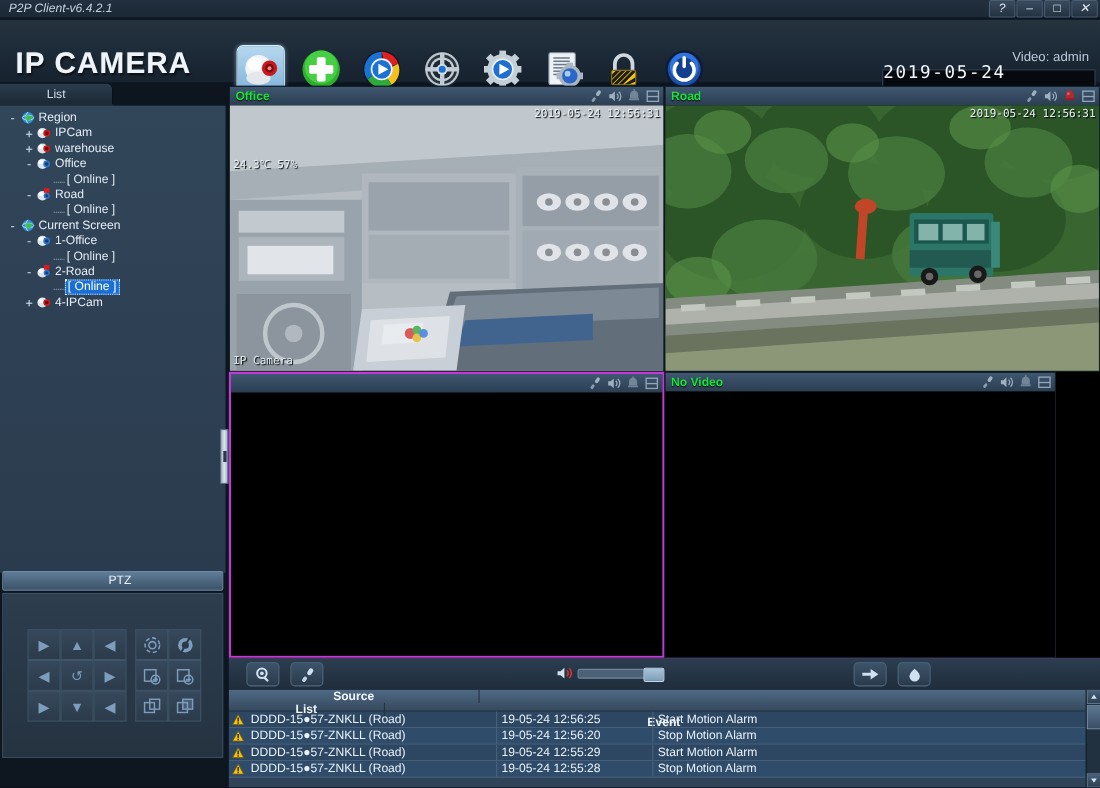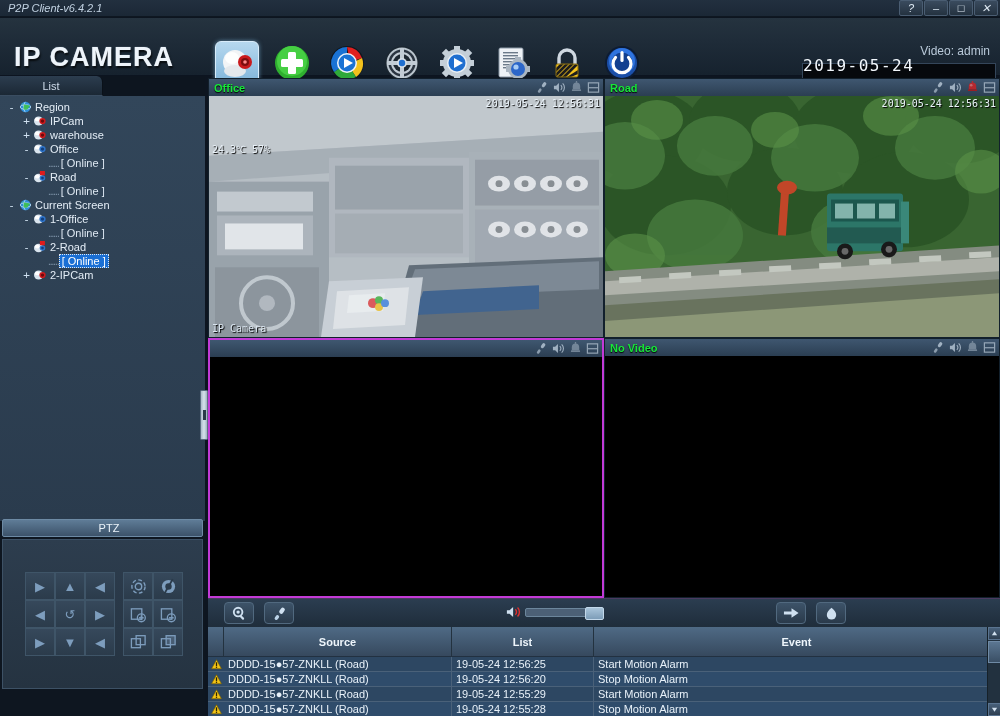--- a/index.html
+++ b/index.html
@@ -167,21 +167,21 @@
     background: linear-gradient(180deg,#3d5369 0%, #2a3a4b 100%);
     border:1px solid #51697f; border-radius:4px;
     display:flex; align-items:center; justify-content:center; cursor:pointer;
   }
   .volwrap { position:absolute; left:297px; top:6px; display:flex; align-items:center; gap:3px; }
   .voltrack { width:78px; height:9px; background: linear-gradient(180deg,#4c6organ 0,#4c6076 100%); background:#4c6076; border:1px solid #6c869c; border-radius:2px; position:relative; cursor:pointer; }
   .volthumb { position:absolute; right:-2px; top:-2px; width:19px; height:13px; background: linear-gradient(180deg,#a9c4da 0%,#7d9db8 100%); border:1px solid #c3d8ea; border-radius:2px; }
 
   
   .evtable { position:absolute; left:208px; top:627px; width:792px; height:89px; background:#2f4359; overflow:hidden; }
-  .evhead { display:flex; height:30px; background: linear-gradient(180deg,#4f6a85 0%, #36495e 100%); border-bottom:1px solid #223141; }
+  .evhead { display:flex; height:20px; background: linear-gradient(180deg,#4f6a85 0%, #36495e 100%); border-bottom:1px solid #223141;flex-direction:column; }
   .evhead div { font-size:11px; font-weight:bold; color:#eef5fb; display:flex; align-items:center; justify-content:center; border-right:1px solid #23323f; }
   .c0 { width:16px; } .c1 { width:228px; } .c2 { width:142px; } .c3 { flex:1; }
   .evrow { display:flex; height:15px; border-bottom:1px solid #4a6179; background:#2f4c6b; }
   .evrow:nth-child(odd) { background:#2d4762; }
   .evrow div { font-size:11px; color:#e8f1f9; display:flex; align-items:center; padding-left:4px; }
   .evrow .c0 { justify-content:center; padding:0; }
   .evrow .c1, .evrow .c2, .evrow .c3 { border-right:1px solid #4a6179; }
   .scroll-y { position:absolute; right:0; top:0; width:13px; height:89px; background:#22313f; border-left:1px solid #162129; }
   .sarrow { width:13px; height:13px; background: linear-gradient(180deg,#48607a 0%,#2e3f51 100%); border:1px solid #5a7governments; border:1px solid #5a7490; display:flex; align-items:center; justify-content:center; cursor:pointer; }
   .sthumb { position:absolute; top:14px; left:0; width:13px; height:22px; background: linear-gradient(180deg,#5b7governmental 0%,#3a4f65 100%); background: linear-gradient(180deg,#5b7691 0%,#3a4f65 100%); border:1px solid #6f8aa5; cursor:grab; }
@@ -459,21 +459,21 @@
         <div class="tnode" style="padding-left: 21px;">
           <span class="toggle">+</span>
           <span class="tic">
             <svg width="14" height="12" viewBox="0 0 15 13">
               <ellipse cx="6" cy="6.5" rx="5" ry="5" fill="#d9e4ee"></ellipse>
               <ellipse cx="4.6" cy="4.8" rx="2.6" ry="2.1" fill="#ffffff"></ellipse>
               <circle cx="10.2" cy="6.6" r="3.4" fill="#cf1a1d"></circle>
               <circle cx="10.2" cy="6.6" r="1.8" fill="#6d0a0c"></circle>
             </svg>
           </span>
-          <span>2-IPCam</span>
+          <span>4-IPCam</span>
         </div>
       </div>
 
     <div class="ptzheader">PTZ</div>
     <div class="ptzbody">
       <div class="padgrid" id="ptz-pad">
           <div class="pbtn">
             <span style="color:#7d9dbd;font-size:13px;line-height:1;">▶</span>
           </div>
           <div class="pbtn">
@@ -767,21 +767,21 @@
             <span class="vicon">
               <svg width="13" height="13" viewBox="0 0 14 14">
                 <rect x="1.5" y="2" width="11" height="10" fill="none" stroke="#b9c8d6" stroke-width="1.3"></rect>
                 <rect x="1.5" y="6.6" width="11" height="1.3" fill="#b9c8d6"></rect>
               </svg>
             </span>
           </span>
         </div>
         <div class="vbody" style="background:#000;"></div>
       </div>
-      <div class="vpanel" style="left: 396px; top: 260px; width: 396px; height: 260px; border: 1px solid rgb(18, 32, 44); padding-left: 31px;">
+      <div class="vpanel" style="left: 396px; top: 260px; width: 356px; height: 260px; border: 1px solid rgb(18, 32, 44); padding-left: 31px;">
         <div class="vhead">
           <span class="vtitle">No Video</span>
           <span class="vicons">
             <span class="vicon">
               <svg width="13" height="13" viewBox="0 0 14 14">
                 <rect x="7" y="1" width="3.4" height="6" rx="1.7" transform="rotate(35 8.7 4)" fill="#c9d8e6"></rect>
                 <rect x="2.6" y="7.8" width="2.8" height="5" rx="1.4" transform="rotate(35 4 10.3)" fill="#aebecd"></rect>
               </svg>
             </span>
             <span class="vicon">

